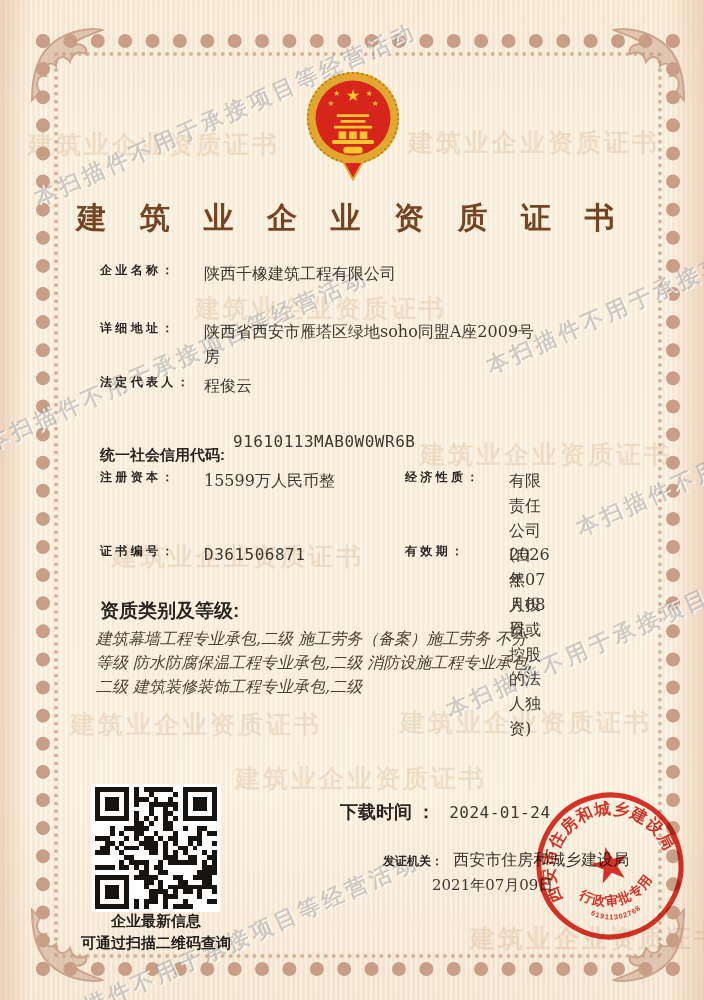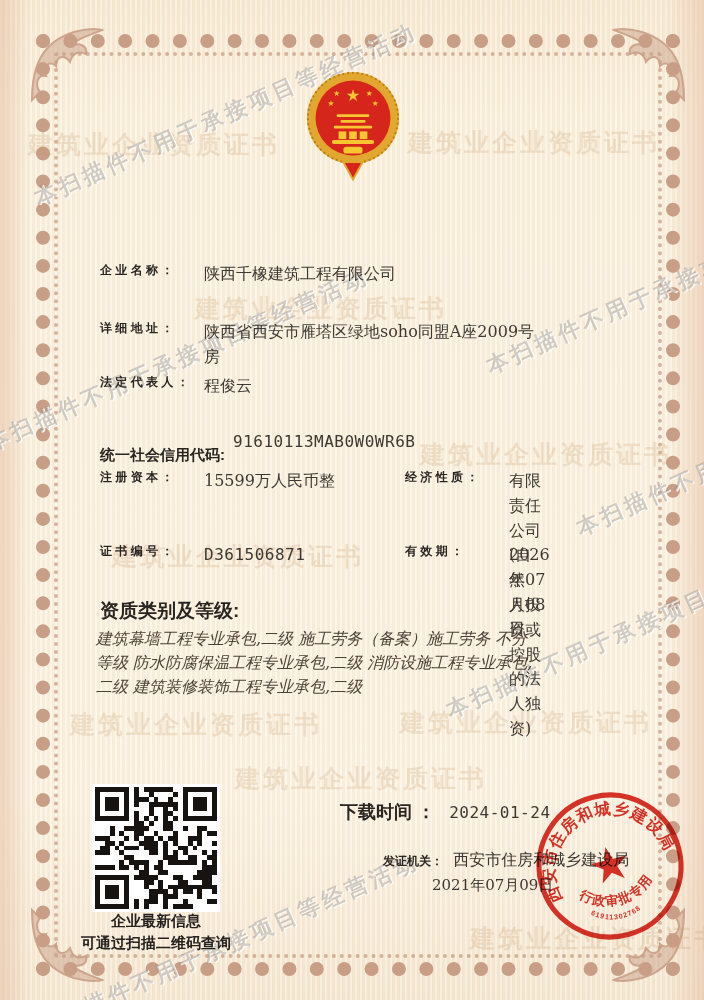--- a/index.html
+++ b/index.html
@@ -134,20 +134,21 @@
         <rect x="35" y="64" width="8" height="8"></rect>
         <rect x="46" y="64" width="8" height="8"></rect>
         <rect x="57" y="64" width="8" height="8"></rect>
         <rect x="28" y="73" width="44" height="4" rx="2"></rect>
         <rect x="40" y="80" width="20" height="7" rx="3"></rect>
       </g>
       <polygon points="40,96 60,96 50,114" fill="#d6251a" stroke="#e2a72e" stroke-width="2"></polygon>
     </svg>
   </div>
 
+  <div class="title">建 筑 业 企 业 资 质 证 书</div>
 
   <div class="row r-company">
     <span class="lbl lblw">企 业 名 称 ：</span>
     <span class="val">陕西千橡建筑工程有限公司</span>
   </div>
 
   <div class="row r-address">
     <span class="lbl lblw">详 细 地 址 ：</span>
     <span class="val">陕西省西安市雁塔区绿地soho同盟A座2009号
 房</span>

